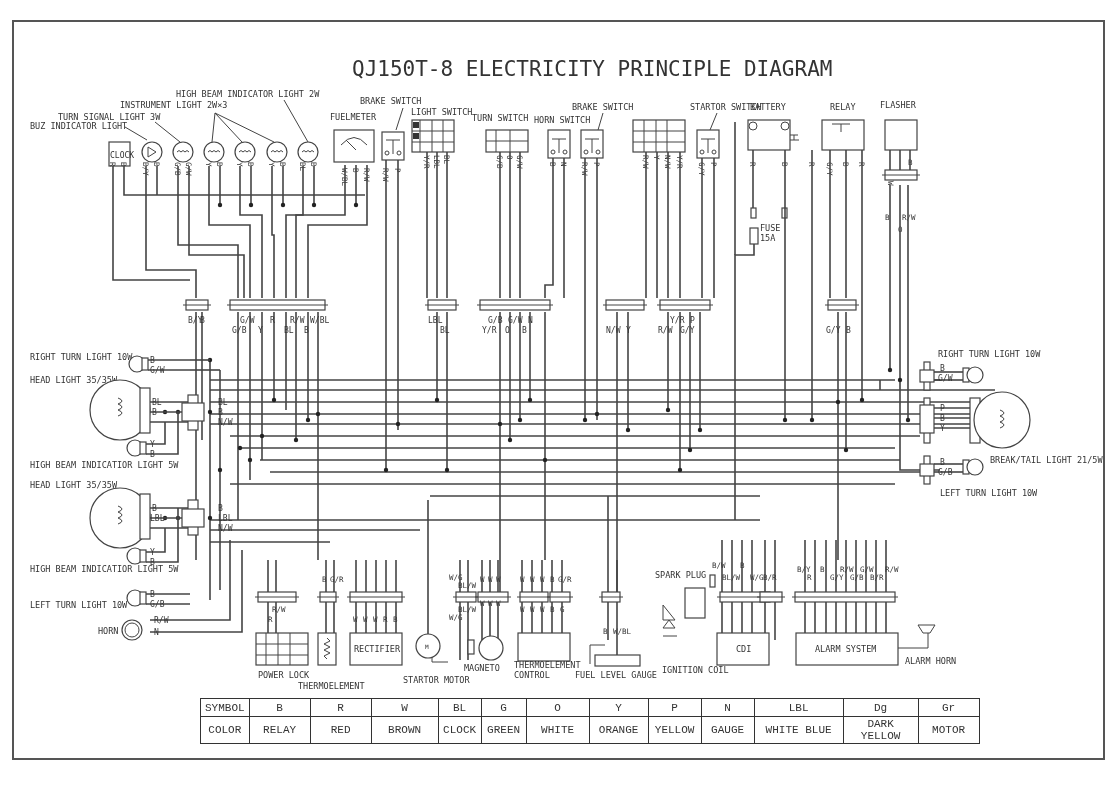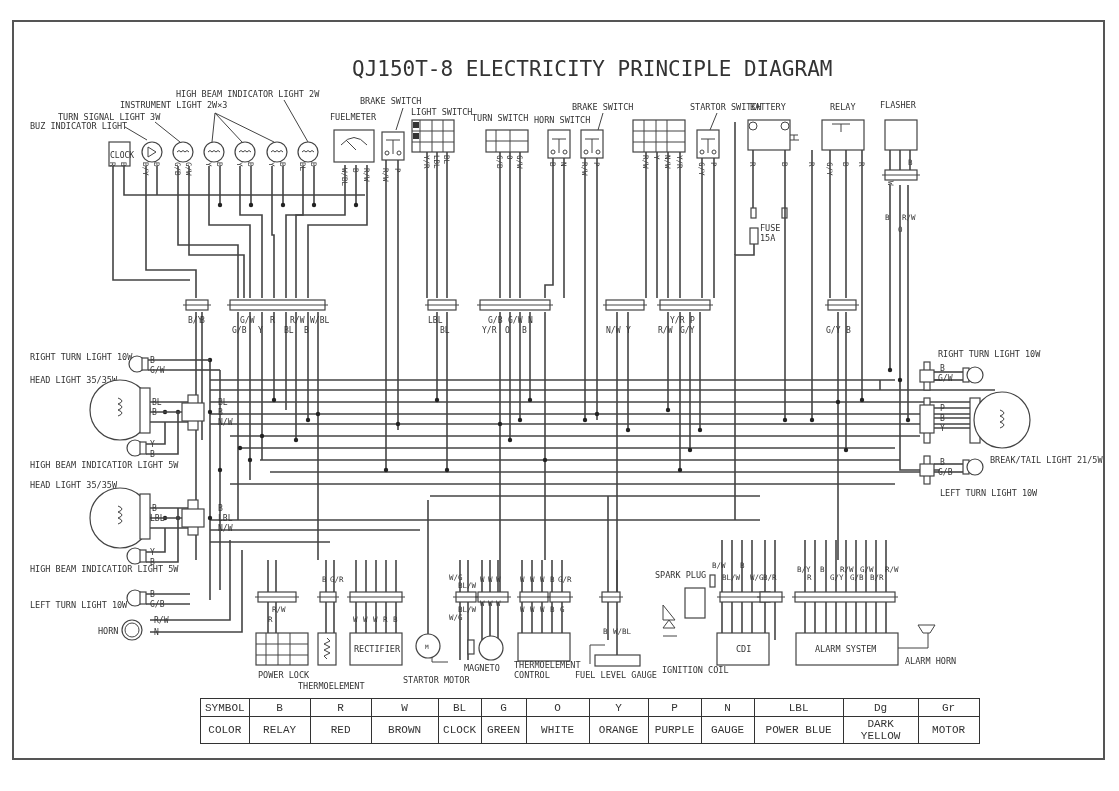--- a/index.html
+++ b/index.html
@@ -776,20 +776,20 @@
       </tr>
   <tr id="legend-colors">
         <td>COLOR</td>
         <td>RELAY</td>
         <td>RED</td>
         <td>BROWN</td>
         <td>CLOCK</td>
         <td>GREEN</td>
         <td>WHITE</td>
         <td>ORANGE</td>
-        <td>PURPLE</td>
+        <td>YELLOW</td>
         <td>GAUGE</td>
-        <td>POWER BLUE</td>
+        <td>WHITE BLUE</td>
         <td>DARK YELLOW</td>
         <td>MOTOR</td>
       </tr>
 </tbody>
   </table>
 
 </body></html>

